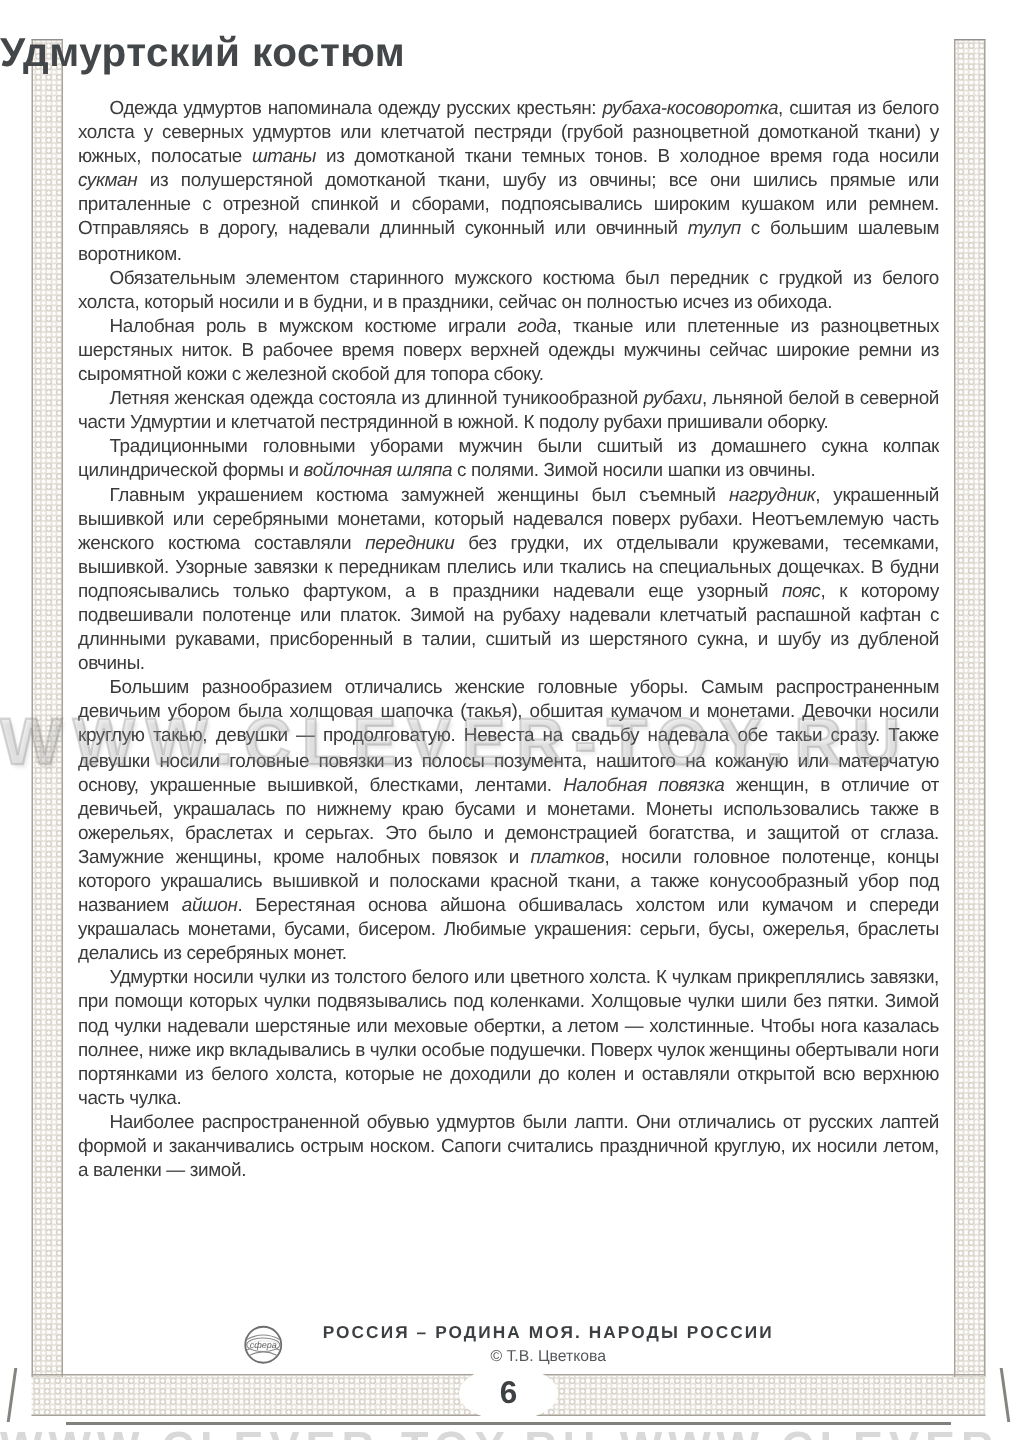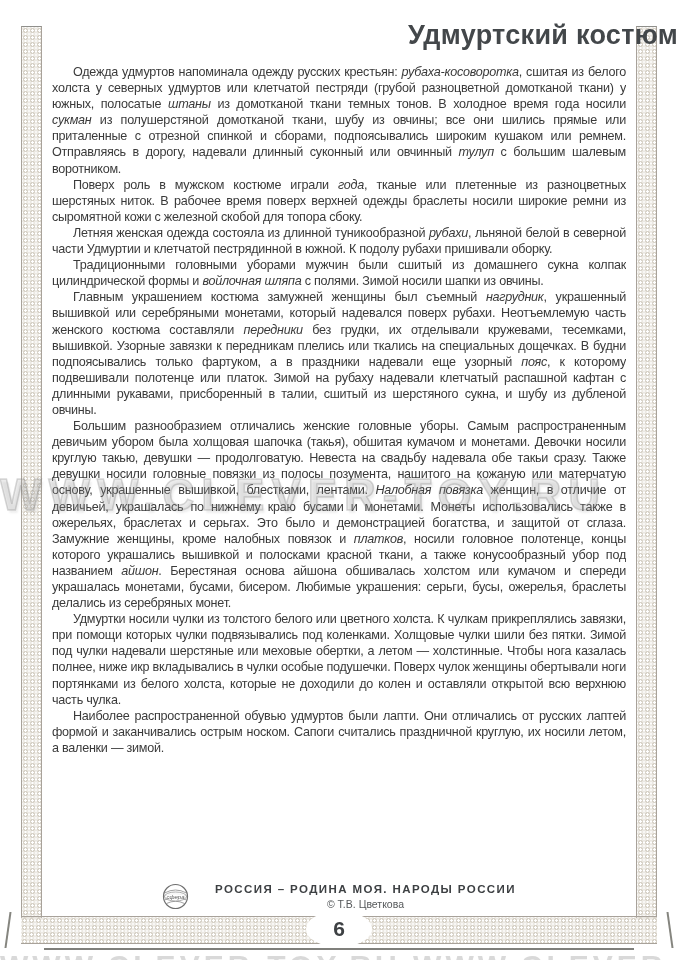--- a/index.html
+++ b/index.html
@@ -38,21 +38,21 @@
 
   .page-number-badge {
     position:absolute; left:50%; top:911px; transform:translateX(-50%);
     width:66px; height:36px; background:#ffffff; border-radius:50%;
     display:flex; align-items:center; justify-content:center; z-index:3;
     font-size:21px; font-weight:bold; color:#3e4144;
   }
 
   
   .page-title {
-    position:absolute; top:20px; left:0; right:0; text-align:right;
+    position:absolute; top:20px; left:0; right:0; text-align:left;
     font-size:27px; font-weight:bold; color:#43474a; letter-spacing:0.3px;
     margin:0;
   }
   .article-body {
     position:absolute; left:52px; top:64px; width:574px; height:814px;
     overflow:hidden; text-align:justify;
     font-size:12.6px; line-height:16.1px; letter-spacing:-0.25px;
   }
   .article-body p { margin:0; text-indent:21px; }
   .article-body em { font-style:italic; }
@@ -98,21 +98,22 @@
   <div class="corner-tick tick-right"></div>
 
   <div class="page-number-badge">
     <span>6</span>
   </div>
 
   <h1 class="page-title">Удмуртский костюм</h1>
 
   <div class="article-body">
       <p><span>Одежда удмуртов напоминала одежду русских крестьян: </span><em>рубаха-косоворотка</em><span>, сшитая из белого холста у северных удмуртов или клетчатой пестряди (грубой разноцветной домотканой ткани) у южных, полосатые </span><em>штаны</em><span> из домотканой ткани темных тонов. В холодное время года носили </span><em>сукман</em><span> из полушерстяной домотканой ткани, шубу из овчины; все они шились прямые или приталенные с отрезной спинкой и сборами, подпоясывались широким кушаком или ремнем. Отправляясь в дорогу, надевали длинный суконный или овчинный </span><em>тулуп</em><span> с большим шалевым воротником.</span></p>
-      <p><span>Поверх роль в мужском костюме играли </span><em>года</em><span>, тканые или плетенные из разноцветных шерстяных ниток. В рабочее время поверх верхней одежды браслеты носили широкие ремни из сыромятной кожи с железной скобой для топора сбоку.</span></p>
+      <p><span>Обязательным элементом старинного мужского костюма был передник с грудкой из белого холста, который носили и в будни, и в праздники, сейчас он полностью исчез из обихода.</span></p>
+      <p><span>Налобная роль в мужском костюме играли </span><em>года</em><span>, тканые или плетенные из разноцветных шерстяных ниток. В рабочее время поверх верхней одежды мужчины сейчас широкие ремни из сыромятной кожи с железной скобой для топора сбоку.</span></p>
       <p><span>Летняя женская одежда состояла из длинной туникообразной </span><em>рубахи</em><span>, льняной белой в северной части Удмуртии и клетчатой пестрядинной в южной. К подолу рубахи пришивали оборку.</span></p>
       <p><span>Традиционными головными уборами мужчин были сшитый из домашнего сукна колпак цилиндрической формы и </span><em>войлочная шляпа</em><span> с полями. Зимой носили шапки из овчины.</span></p>
       <p><span>Главным украшением костюма замужней женщины был съемный </span><em>нагрудник</em><span>, украшенный вышивкой или серебряными монетами, который надевался поверх рубахи. Неотъемлемую часть женского костюма составляли </span><em>передники</em><span> без грудки, их отделывали кружевами, тесемками, вышивкой. Узорные завязки к передникам плелись или ткались на специальных дощечках. В будни подпоясывались только фартуком, а в праздники надевали еще узорный </span><em>пояс</em><span>, к которому подвешивали полотенце или платок. Зимой на рубаху надевали клетчатый распашной кафтан с длинными рукавами, присборенный в талии, сшитый из шерстяного сукна, и шубу из дубленой овчины.</span></p>
       <p><span>Большим разнообразием отличались женские головные уборы. Самым распространенным девичьим убором была холщовая шапочка (такья), обшитая кумачом и монетами. Девочки носили круглую такью, девушки — продолговатую. Невеста на свадьбу надевала обе такьи сразу. Также девушки носили головные повязки из полосы позумента, нашитого на кожаную или матерчатую основу, украшенные вышивкой, блестками, лентами. </span><em>Налобная повязка</em><span> женщин, в отличие от девичьей, украшалась по нижнему краю бусами и монетами. Монеты использовались также в ожерельях, браслетах и серьгах. Это было и демонстрацией богатства, и защитой от сглаза. Замужние женщины, кроме налобных повязок и </span><em>платков</em><span>, носили головное полотенце, концы которого украшались вышивкой и полосками красной ткани, а также конусообразный убор под названием </span><em>айшон</em><span>. Берестяная основа айшона обшивалась холстом или кумачом и спереди украшалась монетами, бусами, бисером. Любимые украшения: серьги, бусы, ожерелья, браслеты делались из серебряных монет.</span></p>
       <p><span>Удмуртки носили чулки из толстого белого или цветного холста. К чулкам прикреплялись завязки, при помощи которых чулки подвязывались под коленками. Холщовые чулки шили без пятки. Зимой под чулки надевали шерстяные или меховые обертки, а летом — холстинные. Чтобы нога казалась полнее, ниже икр вкладывались в чулки особые подушечки. Поверх чулок женщины обертывали ноги портянками из белого холста, которые не доходили до колен и оставляли открытой всю верхнюю часть чулка.</span></p>
       <p><span>Наиболее распространенной обувью удмуртов были лапти. Они отличались от русских лаптей формой и заканчивались острым носком. Сапоги считались праздничной круглую, их носили летом, а валенки — зимой.</span></p>
     </div>
 
   <div class="watermark">WWW.CLEVER-TOY.RU</div>
   <div class="bottom-watermark">WWW.CLEVER-TOY.RU   WWW.CLEVER-TOY.RU   WWW.CLEVER-TOY.RU</div>

